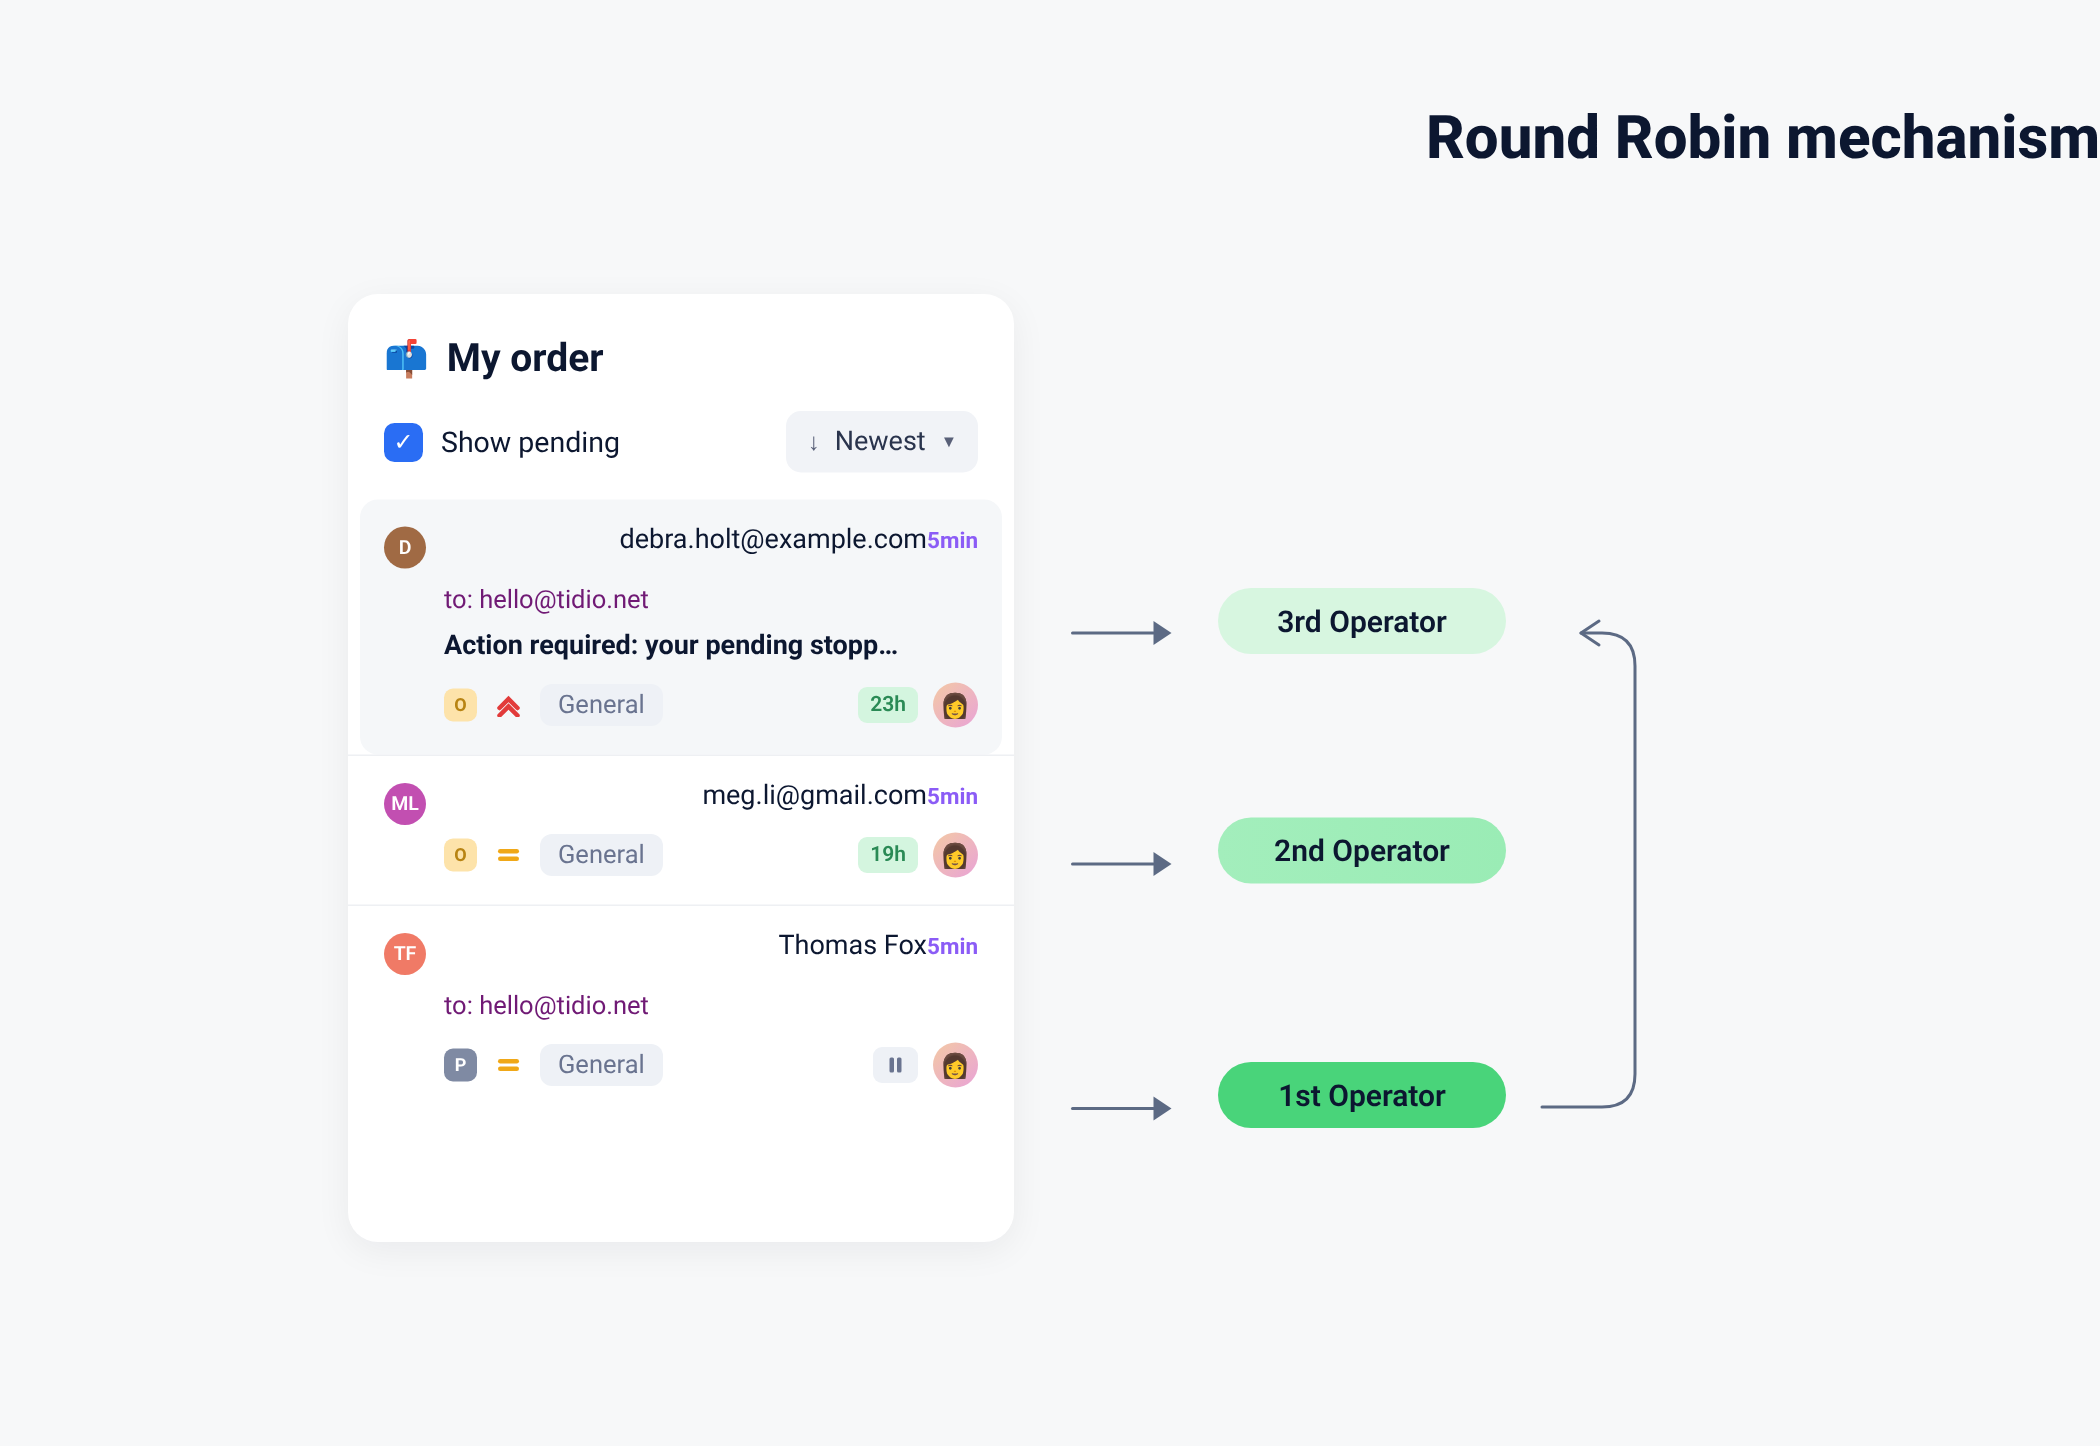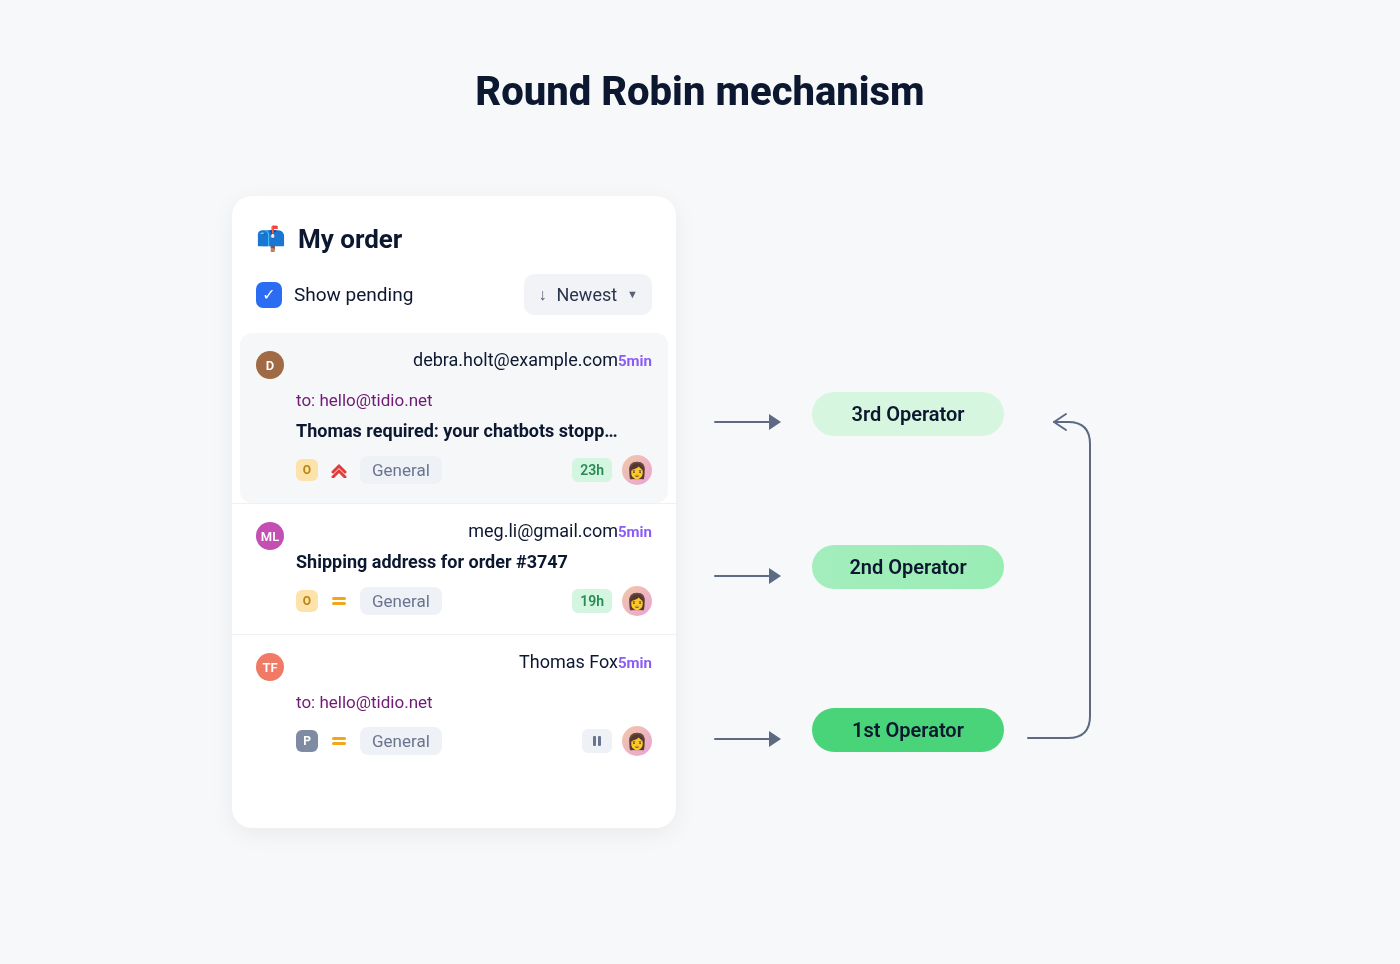--- a/index.html
+++ b/index.html
@@ -7,21 +7,21 @@
     font-family: -apple-system, BlinkMacSystemFont, "Segoe UI", Roboto, sans-serif;
     background: #f7f8f9;
     width: 1400px;
     height: 964px;
     position: relative;
     overflow: hidden;
   }
   .title {
     position: absolute;
     width: 100%;
-    text-align: center;
+    text-align: right;
     top: 68px;
     font-size: 40px;
     font-weight: 800;
     color: #0c1730;
   }
   .panel {
     position: absolute;
     left: 232px;
     top: 196px;
     width: 444px;
@@ -161,21 +161,21 @@
 
     <div class="item selected">
       <div class="row1">
         <div class="avatar" style="background:#a06a44">D</div>
         <div class="col">
           <div class="sender-row">
             <span class="sender">debra.holt@example.com</span>
             <span class="time">5min</span>
           </div>
           <div class="to-line">to: hello@tidio.net</div>
-          <div class="subject">Thomas required: your chatbots stopp…</div>
+          <div class="subject">Action required: your pending stopp…</div>
           <div class="meta-row">
             <div class="meta-left">
               <span class="sq o-tag">O</span>
               <span class="prio prio-high">
                 <svg width="16" height="16" viewBox="0 0 16 16">
                     <path d="M2 10 L8 4 L14 10" fill="none" stroke="#e23b3b" stroke-width="3" stroke-linecap="round"></path>
                     <path d="M2 15 L8 9 L14 15" fill="none" stroke="#e23b3b" stroke-width="3" stroke-linecap="round"></path>
                   </svg>
               </span>
               <span class="tag-general">General</span>
@@ -190,21 +190,20 @@
     </div>
 
     <div class="item">
       <div class="row1">
         <div class="avatar" style="background:#c24fb1">ML</div>
         <div class="col">
           <div class="sender-row">
             <span class="sender">meg.li@gmail.com</span>
             <span class="time">5min</span>
           </div>
-          <div class="subject">Shipping address for order #3747</div>
           <div class="meta-row">
             <div class="meta-left">
               <span class="sq o-tag">O</span>
               <span class="prio prio-med">
                 <svg width="16" height="10" viewBox="0 0 16 10">
                     <rect x="1" y="1" width="14" height="3" rx="1.5" fill="#f0a818"></rect>
                     <rect x="1" y="6" width="14" height="3" rx="1.5" fill="#f0a818"></rect>
                   </svg>
               </span>
               <span class="tag-general">General</span>

